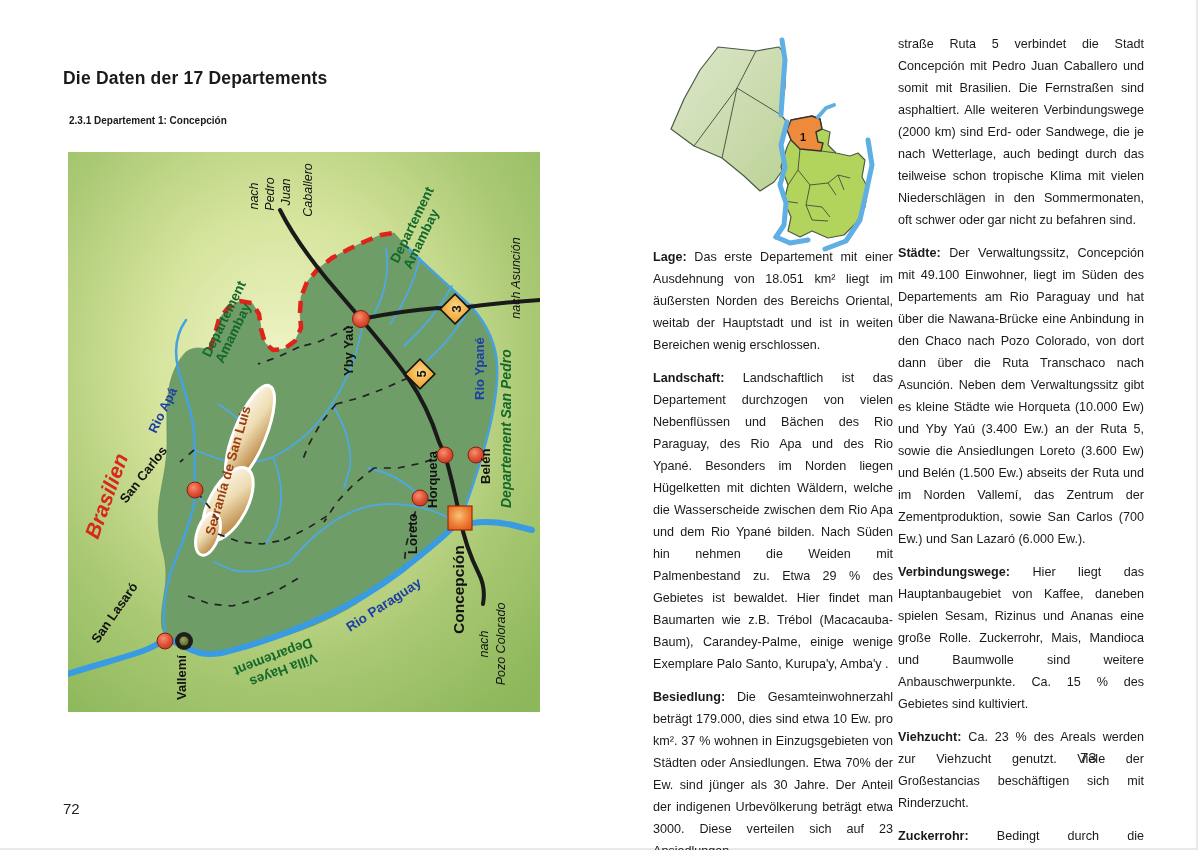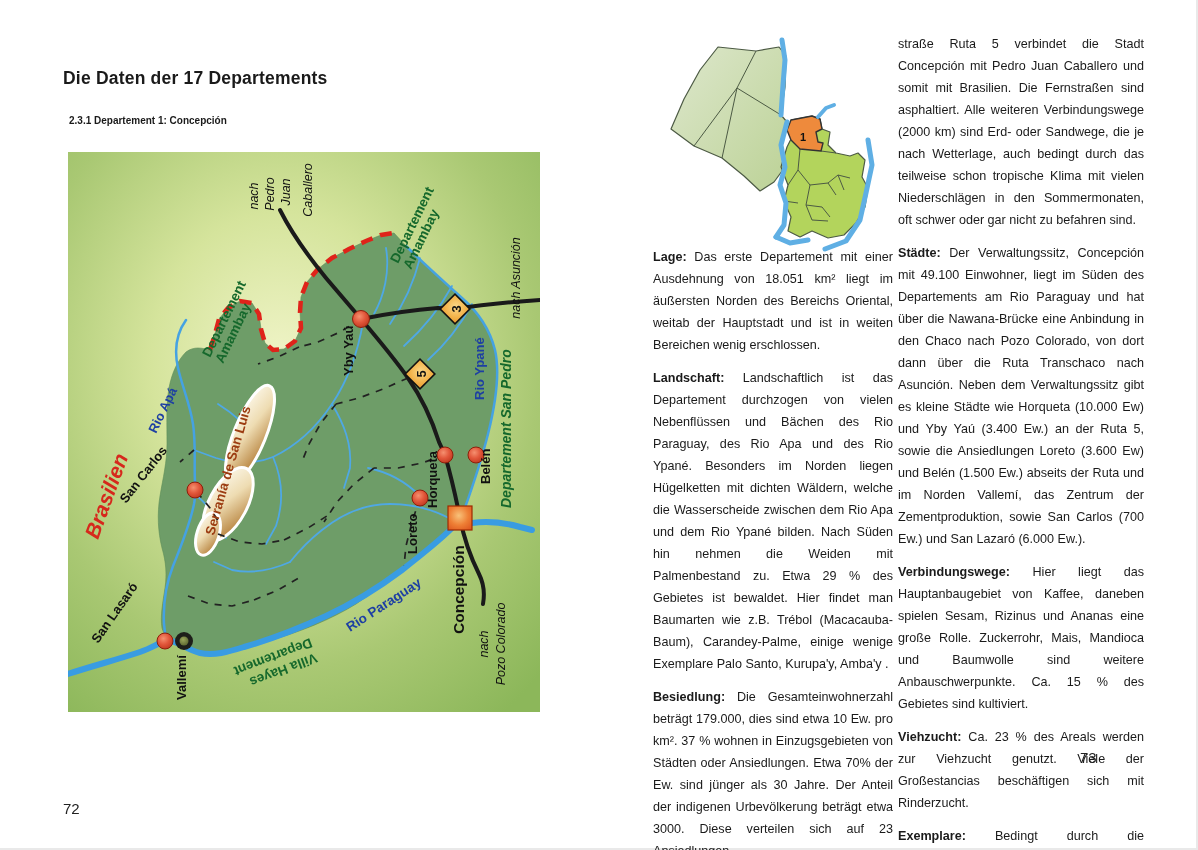--- a/index.html
+++ b/index.html
@@ -236,16 +236,16 @@
   <p><b>Landschaft:</b> <span>Landschaftlich ist das Departement durchzogen von vielen Nebenflüssen und Bächen des Rio Paraguay, des Rio Apa und des Rio Ypané. Besonders im Norden liegen Hügelketten mit dichten Wäldern, welche die Wasserscheide zwischen dem Rio Apa und dem Rio Ypané bilden. Nach Süden hin nehmen die Weiden mit Palmenbestand zu. Etwa 29 % des Gebietes ist bewaldet. Hier findet man Baumarten wie z.B. Trébol (Macacauba-Baum), Carandey-Palme, einige wenige Exemplare Palo Santo, Kurupa'y, Amba'y .</span></p>
   <p><b>Besiedlung:</b> <span>Die Gesamteinwohnerzahl beträgt 179.000, dies sind etwa 10 Ew. pro km². 37 % wohnen in Einzugsgebieten von Städten oder Ansiedlungen. Etwa 70% der Ew. sind jünger als 30 Jahre. Der Anteil der indigenen Urbevölkerung beträgt etwa 3000. Diese verteilen sich auf 23 Ansiedlungen.</span></p>
   <p><b>Straßen:</b> <span>Die Fernstraße Ruta 3 führt von Yby Yaú nach Limpio/ Asunción, die Fern-</span></p>
 </div>
 
 <div class="abs col col-right">
   <p><b></b><span>straße Ruta 5 verbindet die Stadt Concepción mit Pedro Juan Caballero und somit mit Brasilien. Die Fernstraßen sind asphaltiert. Alle weiteren Verbindungswege (2000 km) sind Erd- oder Sandwege, die je nach Wetterlage, auch bedingt durch das teilweise schon tropische Klima mit vielen Niederschlägen in den Sommermonaten, oft schwer oder gar nicht zu befahren sind.</span></p>
   <p><b>Städte:</b> <span>Der Verwaltungssitz, Concepción mit 49.100 Einwohner, liegt im Süden des Departements am Rio Paraguay und hat über die Nawana-Brücke eine Anbindung in den Chaco nach Pozo Colorado, von dort dann über die Ruta Transchaco nach Asunción. Neben dem Verwaltungssitz gibt es kleine Städte wie Horqueta (10.000 Ew) und Yby Yaú (3.400 Ew.) an der Ruta 5, sowie die Ansiedlungen Loreto (3.600 Ew) und Belén (1.500 Ew.) abseits der Ruta und im Norden Vallemí, das Zentrum der Zementproduktion, sowie San Carlos (700 Ew.) und San Lazaró (6.000 Ew.).</span></p>
   <p><b>Verbindungswege:</b> <span>Hier liegt das Hauptanbaugebiet von Kaffee, daneben spielen Sesam, Rizinus und Ananas eine große Rolle. Zuckerrohr, Mais, Mandioca und Baumwolle sind weitere Anbauschwerpunkte. Ca. 15 % des Gebietes sind kultiviert.</span></p>
   <p><b>Viehzucht:</b> <span>Ca. 23 % des Areals werden zur Viehzucht genutzt. Viele der Großestancias beschäftigen sich mit Rinderzucht.</span></p>
-  <p><b>Exemplare:</b> <span>Bedingt durch die Kalkvorkommen entstand in Vallemí ein Zentrum für Zement, Hayes und Gipsproduktion. Daneben gibt es Holzverarbeitungsbetriebe für Bauholz sowie Fleisch verarbeitende Betriebe.</span></p>
+  <p><b>Zuckerrohr:</b> <span>Bedingt durch die Kalkvorkommen entstand in Vallemí ein Zentrum für Zement, Hayes und Gipsproduktion. Daneben gibt es Holzverarbeitungsbetriebe für Bauholz sowie Fleisch verarbeitende Betriebe.</span></p>
 </div>
 
 <div class="abs pagenum pagenum-right">73</div>
 
 </body></html>

